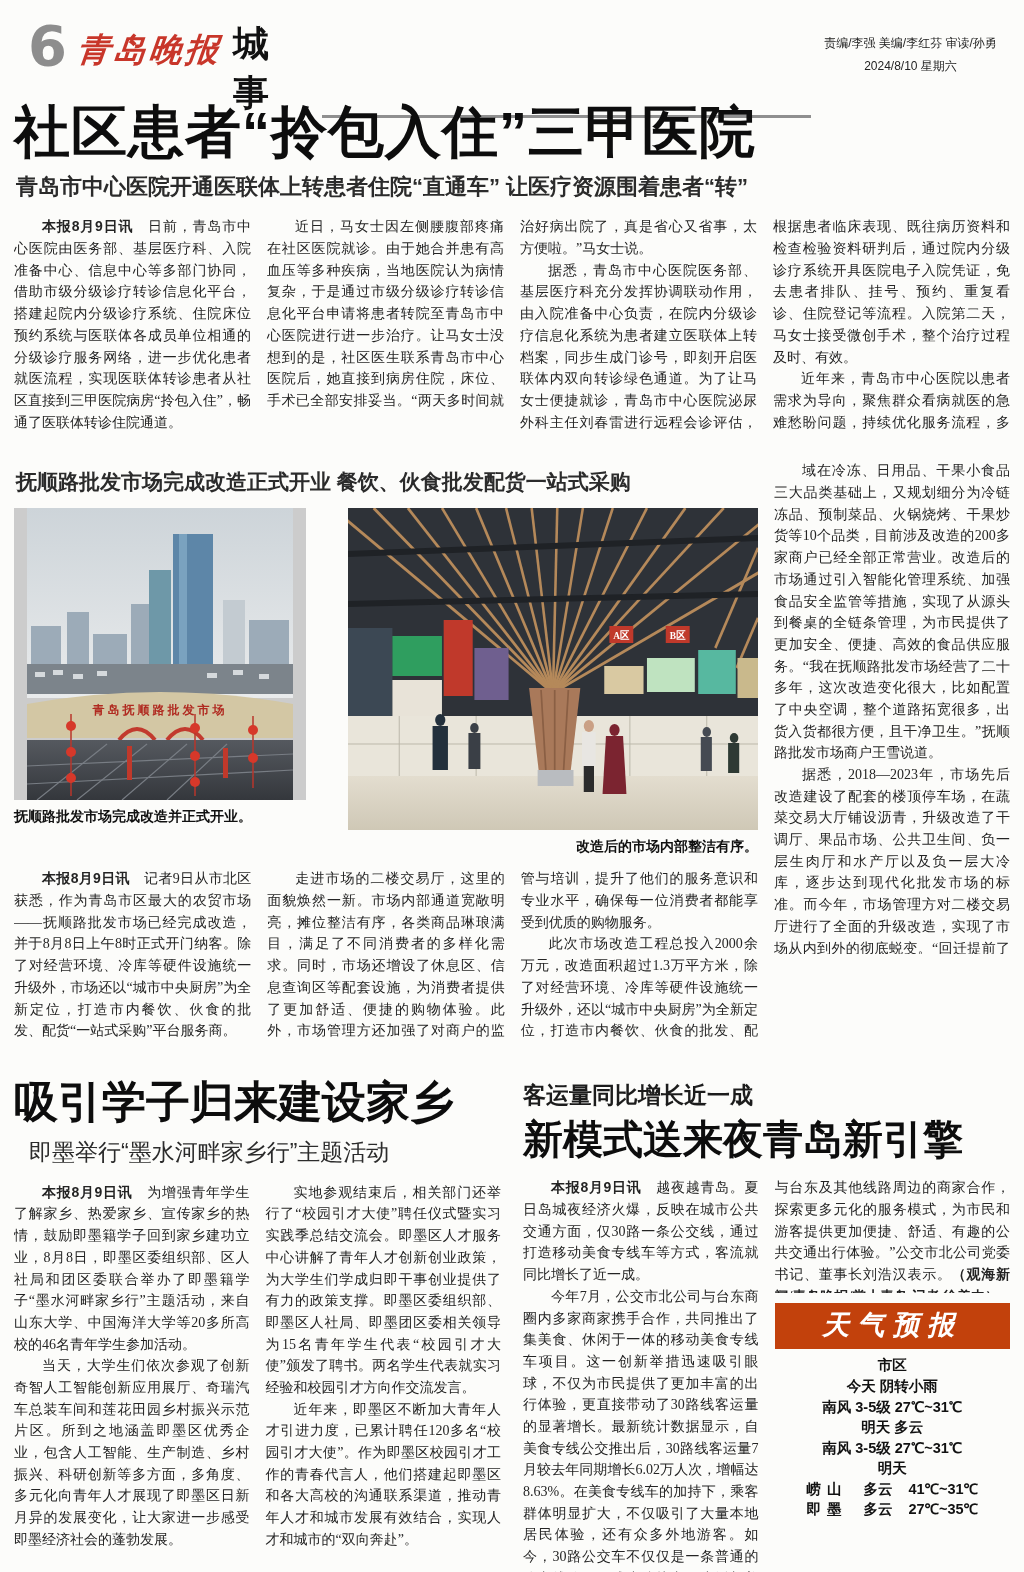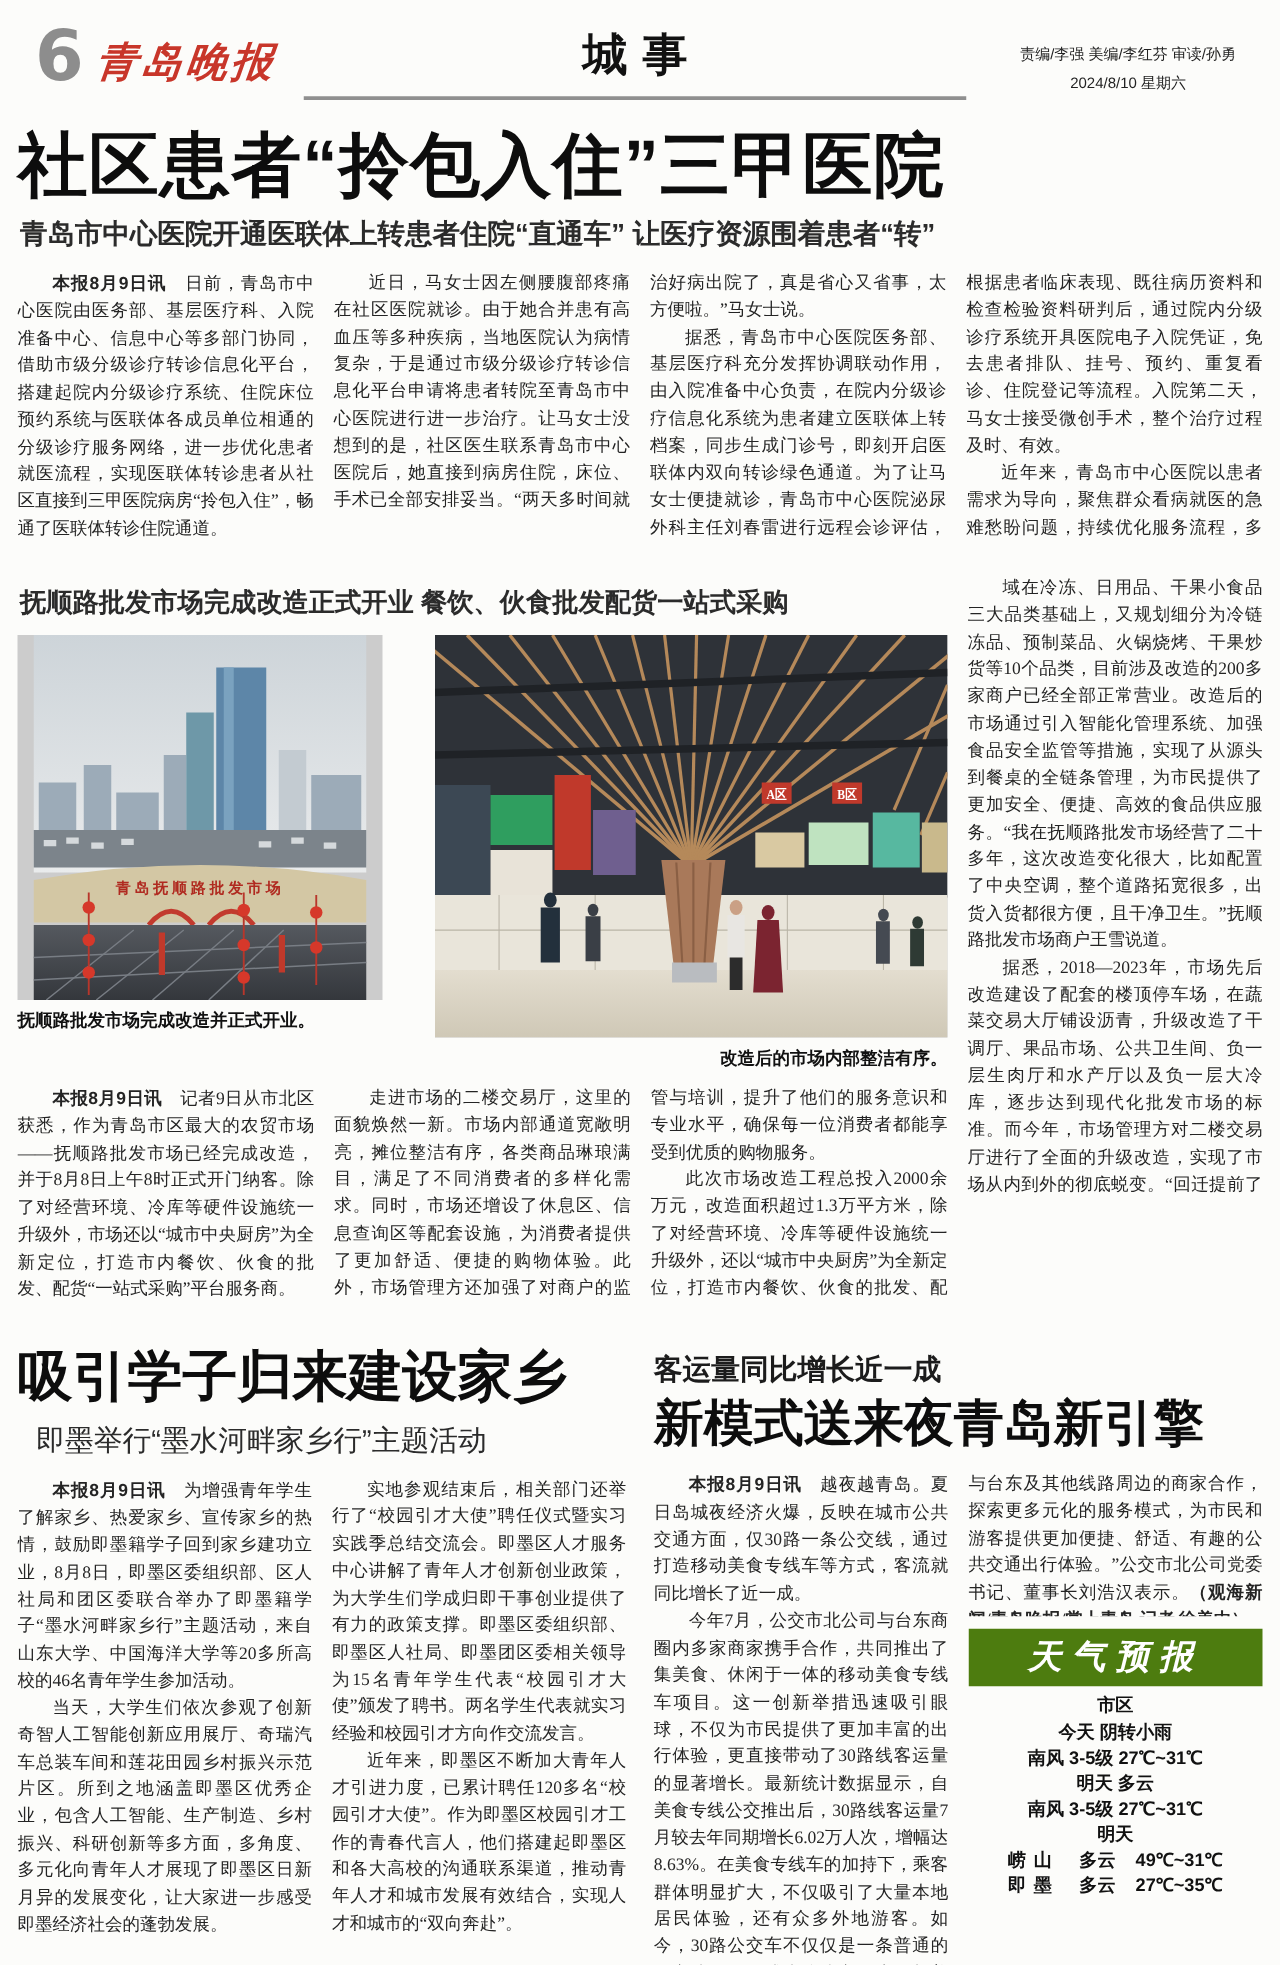--- a/index.html
+++ b/index.html
@@ -11,21 +11,21 @@
     padding: 10px 14px 6px 14px;
     position: relative; overflow: hidden;
   }
   
   .hdr { display:flex; align-items:flex-start; height:84px; margin-bottom:6px; }
   .pageno { font-family:"DejaVu Sans",sans-serif; font-weight:bold; font-size:56px; line-height:1;
             color:#8d8d8d; margin:8px 10px 0 14px; }
   .masthead { font-family:"DejaVu Serif",serif; font-style:italic; font-weight:bold;
               font-size:33px; color:#c8362a; transform:skewX(-6deg); letter-spacing:3px;
               margin-top:18px; white-space:nowrap; }
-  .hdr-center { flex:1; display:flex; flex-direction:column; align-items:center; }
+  .hdr-center { flex:1; display:flex; flex-direction:row; align-items:flex-end; }
   .section-title { font-family:"Liberation Sans",sans-serif; font-weight:900; font-size:36px;
                    letter-spacing:12px; color:#111; margin-top:10px; padding-left:12px; }
   .hdr-rule { width:530px; height:3px; background:#8f8f8f; margin-top:8px; }
   .hdr-meta { width:215px; font-family:"Liberation Sans",sans-serif; font-size:12px; color:#222;
               text-align:center; margin-top:22px; line-height:1.9; white-space:nowrap; }
   
   .cols { column-gap:16px; text-align:justify; font-size:14px; line-height:1.55; color:#242424; overflow:hidden; }
   .cols p, .chunk p { margin:0; text-indent:2em; }
   p.cont { text-indent:0; }
   .dateline { font-family:"Liberation Sans",sans-serif; font-weight:bold; }
@@ -59,21 +59,21 @@
   .a3 .cols { column-count:2; height:392px; margin-top:2px; }
   .a4 .kicker { font-family:"Liberation Sans",sans-serif; font-weight:600; font-size:23px;
                 color:#1c1c1c; margin-top:2px; }
   .a4 h1 { font-size:40px; line-height:1.2; margin-top:4px; }
   .a4-body { display:grid; grid-template-columns:1fr 1fr; gap:16px; margin-top:14px; }
   .chunk { font-size:14px; line-height:1.55; text-align:justify; color:#242424; overflow:hidden; }
   .chunk-left { height:396px; }
   .chunk-right { height:116px; }
   
   .weather { margin-top:10px; }
-  .w-head { background:#4d7c0f; color:#fff; text-align:center;
+  .w-head { background:#c2410c; color:#fff; text-align:center;
             font-family:"DejaVu Serif",serif; font-style:italic; font-weight:bold;
             font-size:27px; letter-spacing:8px; padding:4px 0 6px 0; transform:skewX(0deg); }
   .w-body { font-family:"Liberation Sans",sans-serif; font-weight:bold; font-size:14.5px;
             color:#111; text-align:center; line-height:1.42; padding-top:6px; }
   .w-row { display:flex; justify-content:center; gap:16px; }
   .w-row .cityname { letter-spacing:6px; }
 </style>
 </head>
 <body>
 
@@ -330,21 +330,21 @@
             <div class="w-body">
               <div>市区</div>
               <div>今天 阴转小雨</div>
               <div>南风 3-5级 27℃~31℃</div>
               <div>明天 多云</div>
               <div>南风 3-5级 27℃~31℃</div>
               <div>明天</div>
               <div class="w-row">
                   <span class="cityname">崂山</span>
                   <span>多云</span>
-                  <span>49℃~31℃</span>
+                  <span>41℃~31℃</span>
                 </div>
               <div class="w-row">
                   <span class="cityname">即墨</span>
                   <span>多云</span>
                   <span>27℃~35℃</span>
                 </div>
 
             </div>
           </div>
         </div>

